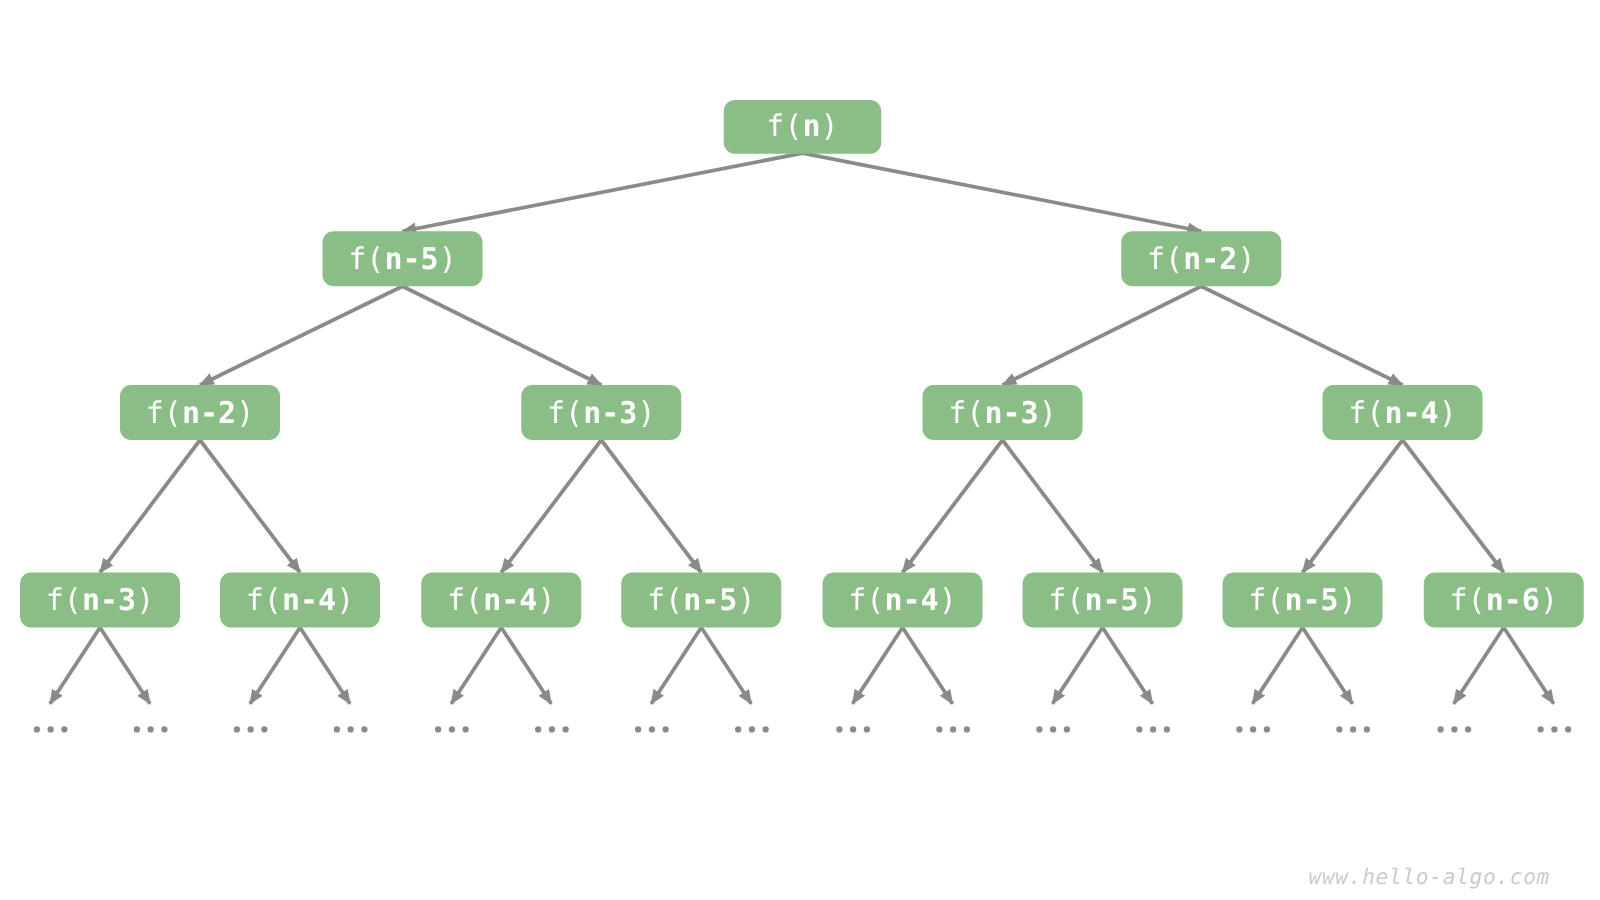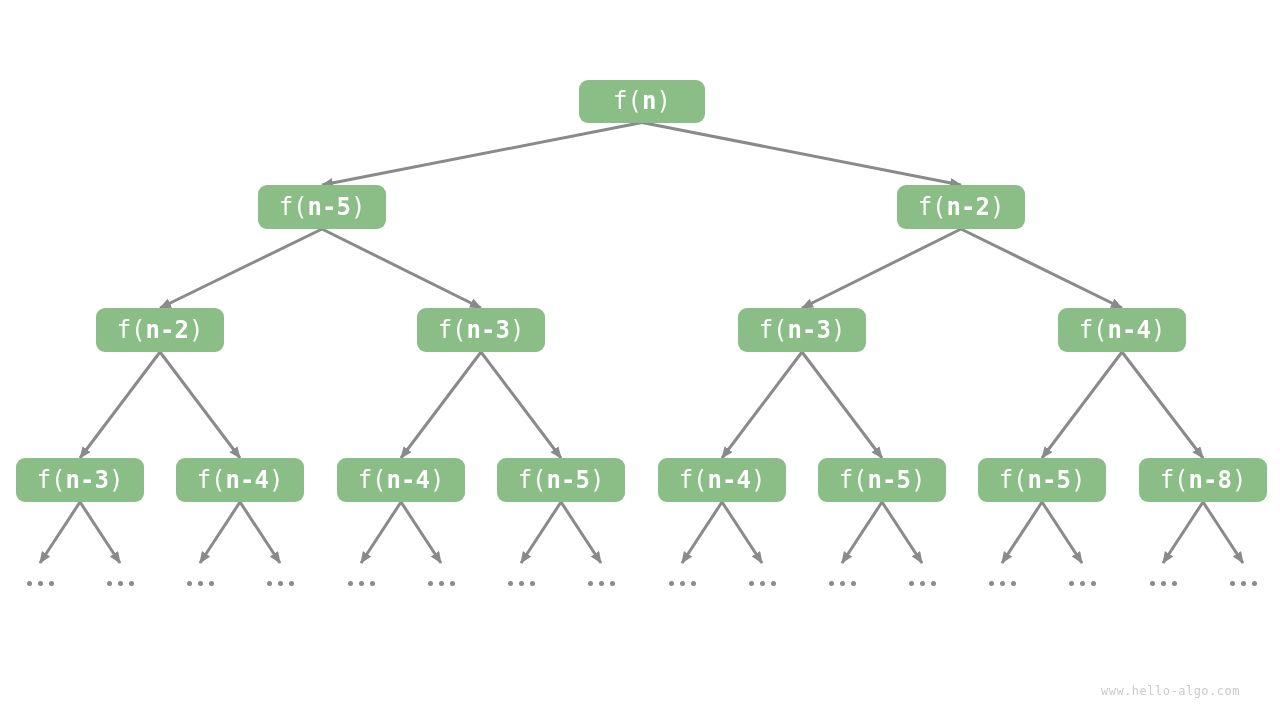--- a/index.html
+++ b/index.html
@@ -21,23 +21,24 @@
   }
   .node .paren { font-weight: 400; }
   .node .arg   { font-weight: 700; }
   .dots {
     position: absolute;
     display: flex; gap: 6px; align-items: center;
   }
   .dot { width: 5px; height: 5px; border-radius: 50%; }
   .watermark {
     position: absolute;
-    right: 40px; bottom: 22px;
-    font-size: 12px;
+    right: 40px; bottom: 8px;
+    font-size: 17px;
     letter-spacing: 0.5px;
+    font-style: italic;
   }
 </style>
 </head>
 <body style="background: rgb(255, 255, 255);">
 
 <div id="stage">
   <svg id="edges" xmlns="http://www.w3.org/2000/svg" width="1280" height="720" viewBox="0 0 1280 720">
     <defs>
       <marker id="arrow" markerUnits="userSpaceOnUse" markerWidth="14" markerHeight="12" refX="11" refY="5" orient="auto">
         <path id="arrowhead-path" d="M0,0 L12,5 L0,10 Z" fill="#8A8A8A"></path>
@@ -143,21 +144,21 @@
         <span class="arg">n-5</span>
         <span class="paren">)</span>
       </div>
       <div class="node" style="left: 978px; top: 458px; width: 128px; height: 44px; background: rgb(139, 189, 135); color: rgb(255, 255, 255);">
         <span class="paren">f(</span>
         <span class="arg">n-5</span>
         <span class="paren">)</span>
       </div>
       <div class="node" style="left: 1139px; top: 458px; width: 128px; height: 44px; background: rgb(139, 189, 135); color: rgb(255, 255, 255);">
         <span class="paren">f(</span>
-        <span class="arg">n-8</span>
+        <span class="arg">n-6</span>
         <span class="paren">)</span>
       </div>
       <div class="dots" style="left: 27px; top: 581px;">
         <span class="dot" style="background: rgb(138, 138, 138);"></span>
         <span class="dot" style="background: rgb(138, 138, 138);"></span>
         <span class="dot" style="background: rgb(138, 138, 138);"></span>
       </div>
       <div class="dots" style="left: 107px; top: 581px;">
         <span class="dot" style="background: rgb(138, 138, 138);"></span>
         <span class="dot" style="background: rgb(138, 138, 138);"></span>

